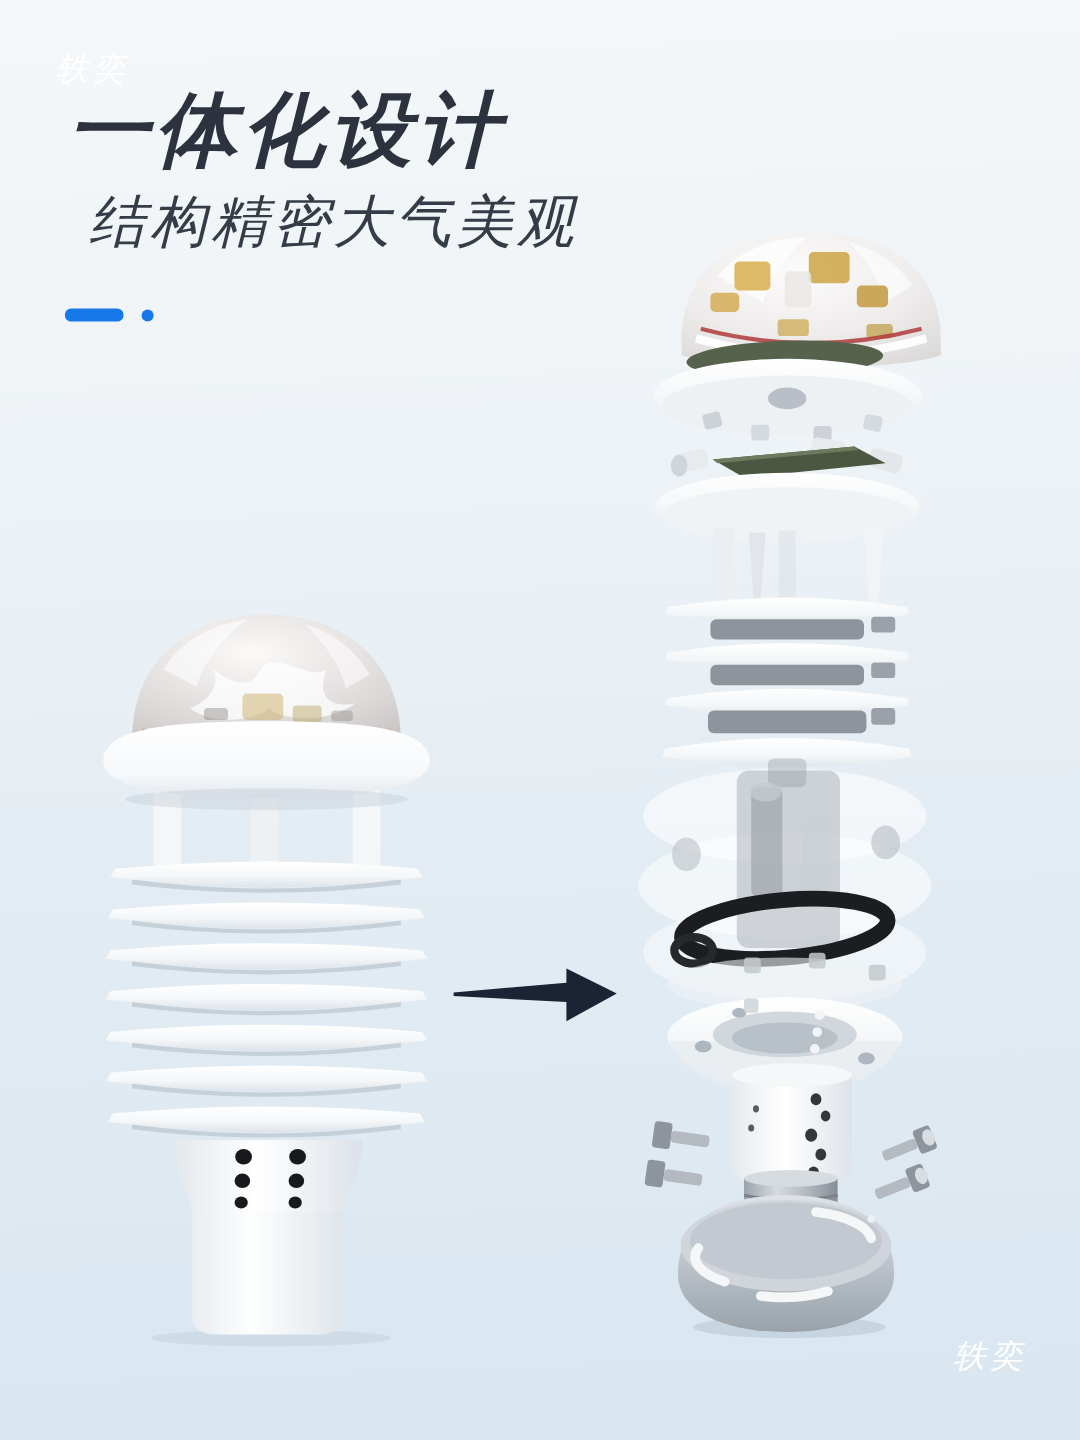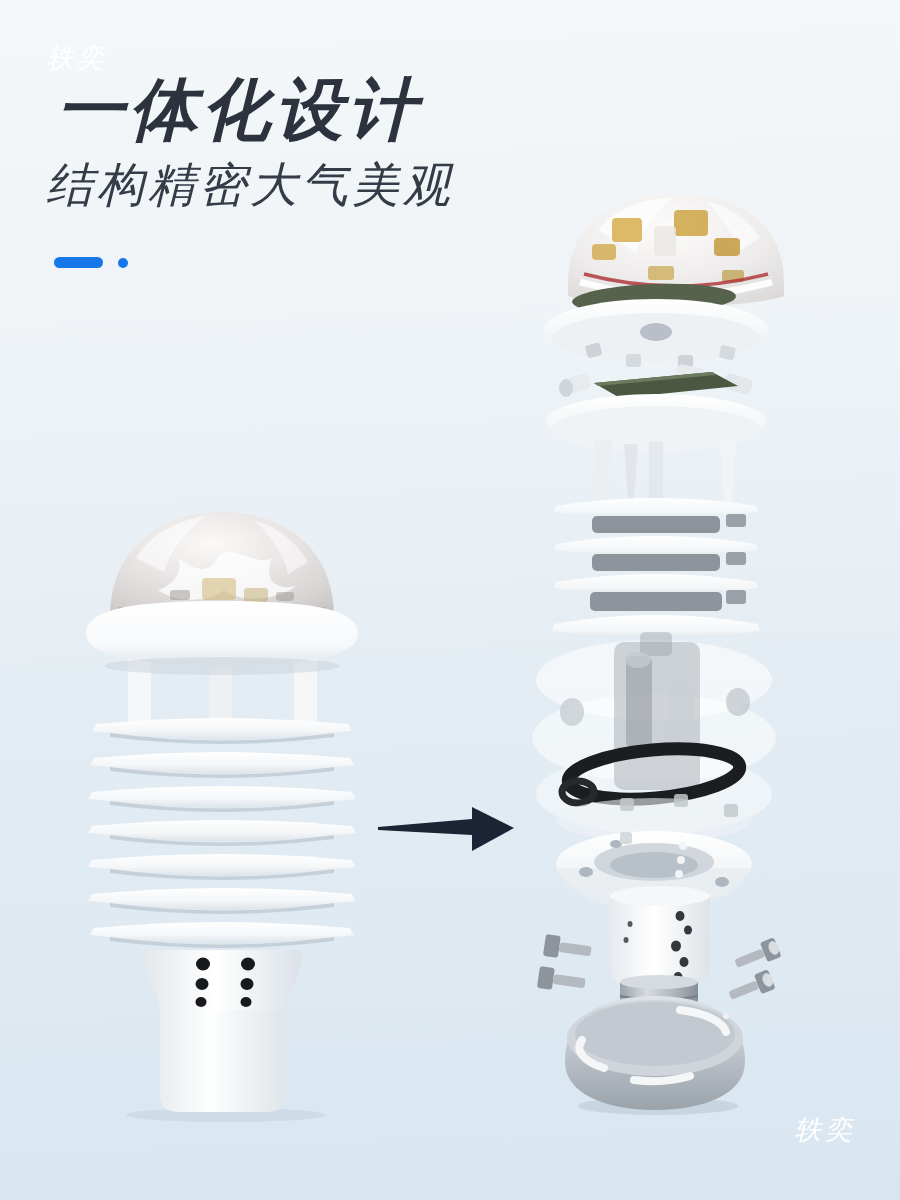--- a/index.html
+++ b/index.html
@@ -11,21 +11,21 @@
   }
   .brand-top {
     position:absolute; left:46px; top:40px;
     font-size:27px; letter-spacing:4px; color:rgba(255,255,255,0.92); font-weight:400;
   }
   .title {
     position:absolute; left:56px; top:72px;
     font-size:68px; font-weight:900; letter-spacing:5px; color:#2c333e; line-height:1.1;
   }
   .subtitle {
-    position:absolute; left:46px; top:158px;
+    position:absolute; left:74px; top:158px;
     font-size:47px; font-weight:500; letter-spacing:4px; color:#333c47; line-height:1.15;
   }
   .divider { position:absolute; left:54px; top:257px; width:90px; height:12px; }
   .divider .dash {
     position:absolute; left:0; top:0; width:49px; height:11px; border-radius:6px;
   }
   .divider .dot {
     position:absolute; left:64px; top:1px; width:10px; height:10px; border-radius:50%;
   }
   .description {

